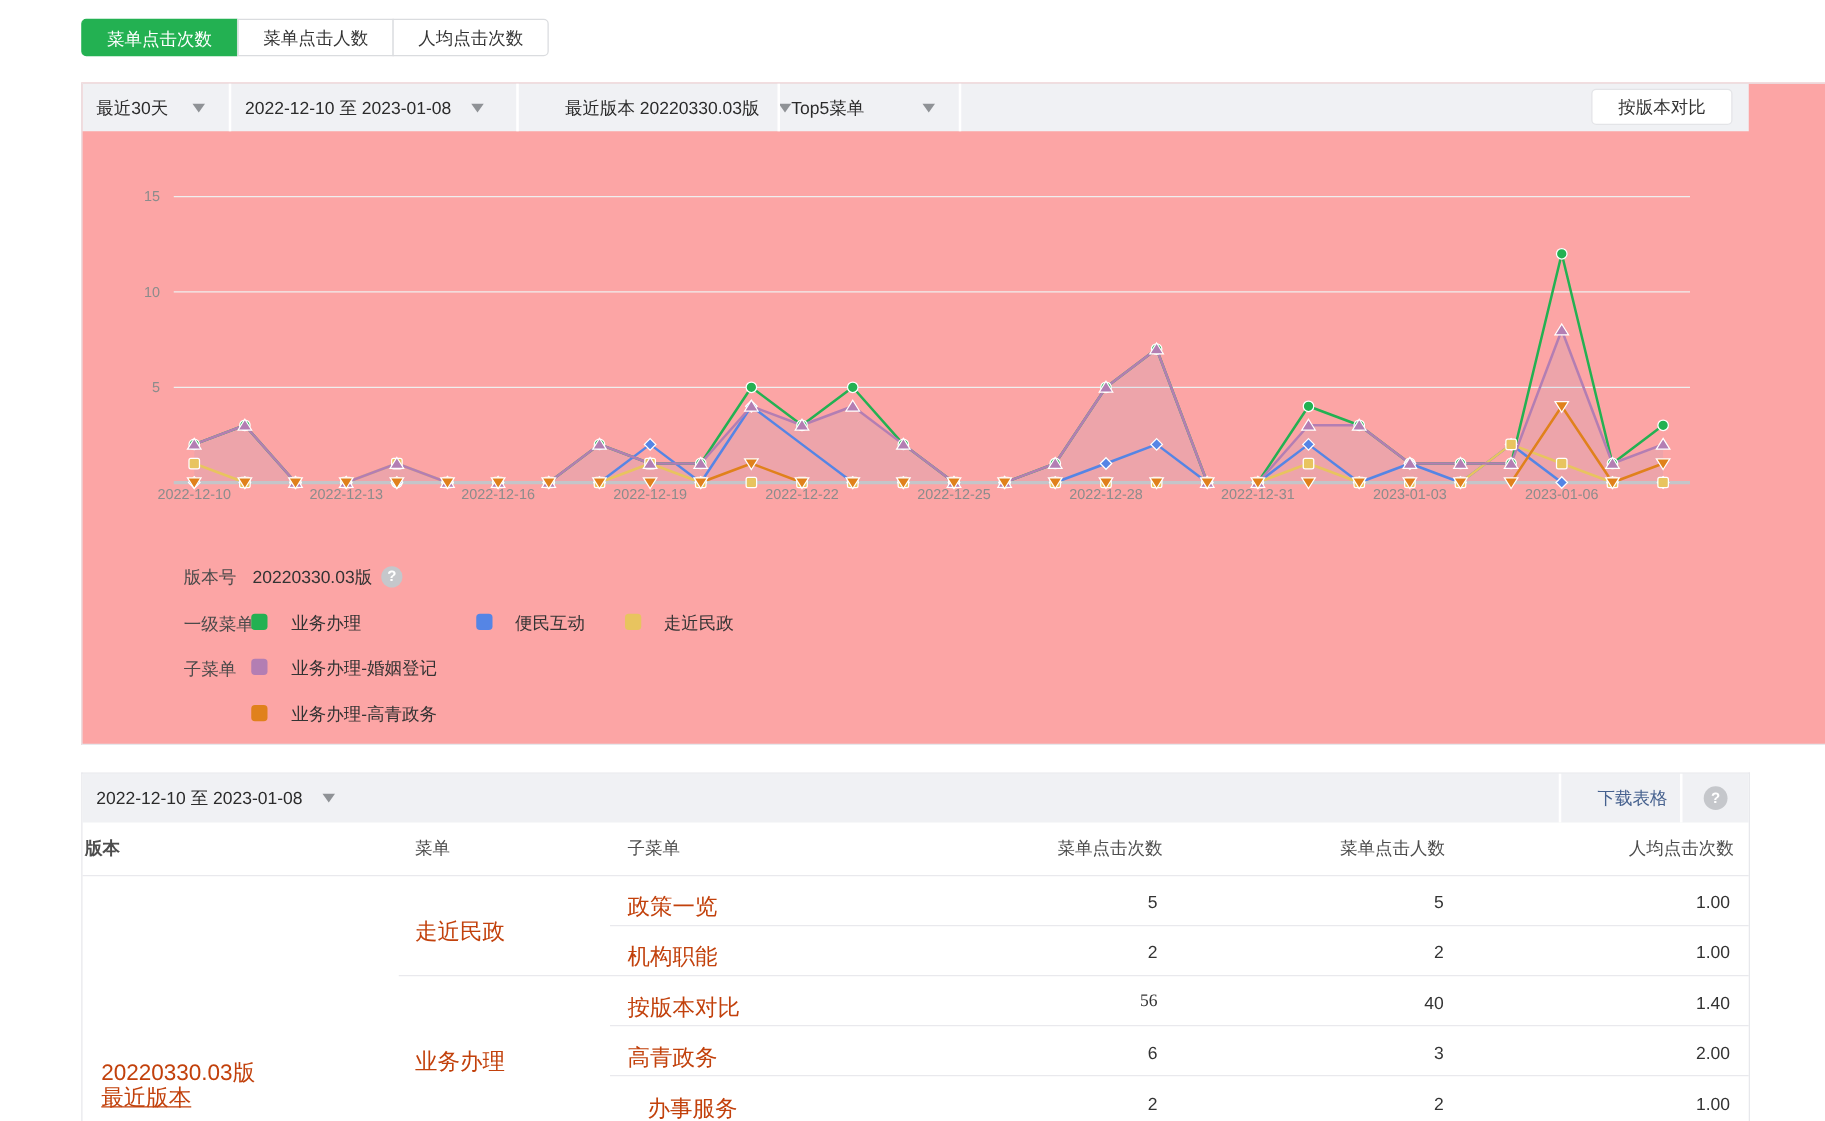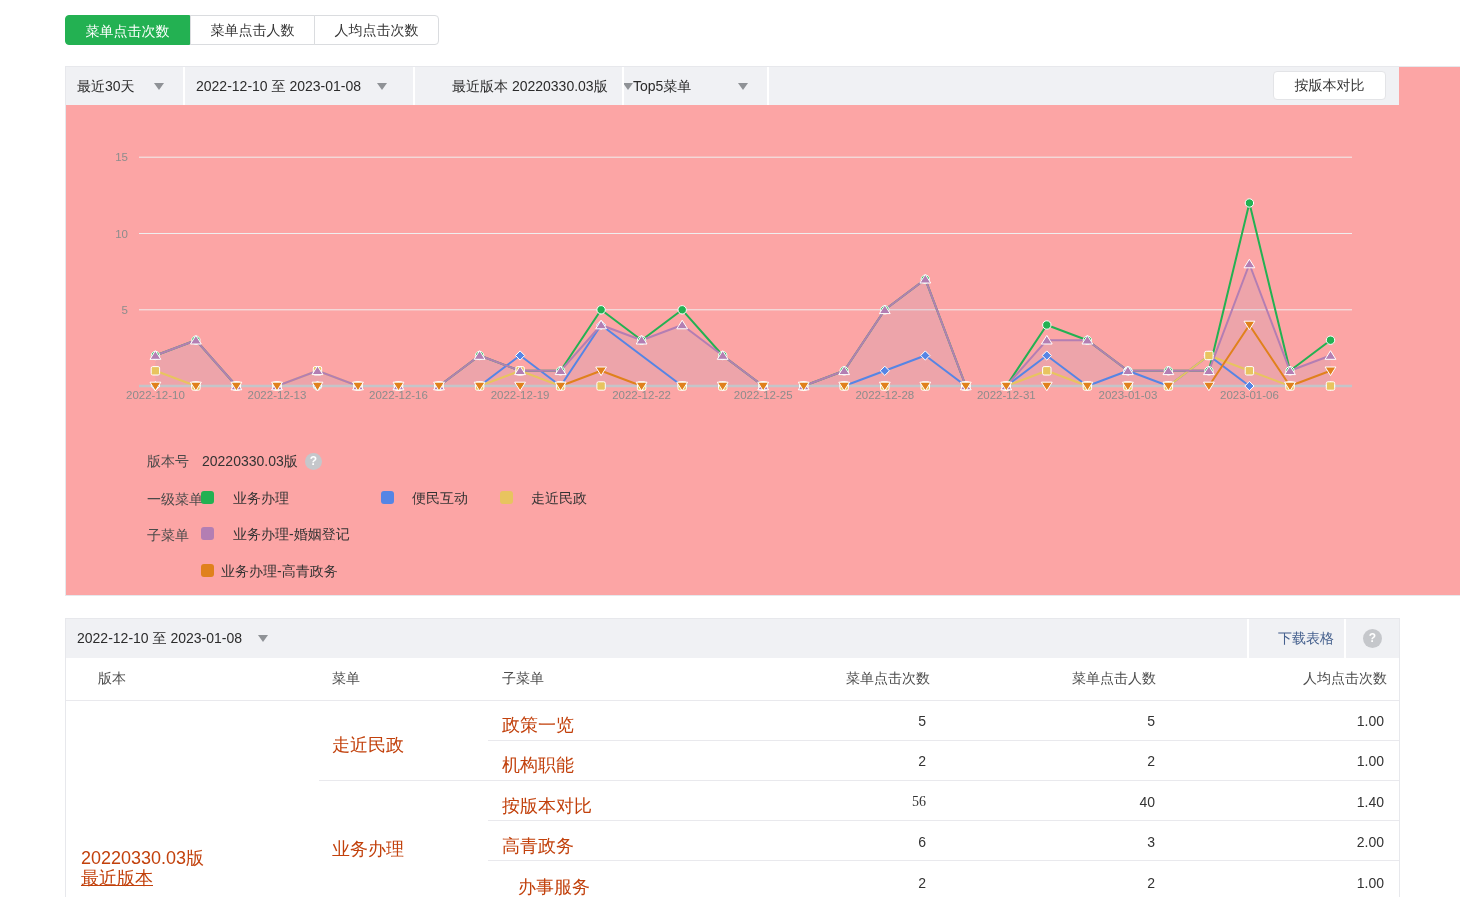--- a/index.html
+++ b/index.html
@@ -222,32 +222,32 @@
     <div class="chip" style="left:135px; top:424px; background:#23b152;"></div>
     <div class="ltext" style="left:167px; top:423px;">业务办理</div>
     <div class="chip" style="left:315px; top:424px; background:#5585e5;"></div>
     <div class="ltext" style="left:346px; top:423px;">便民互动</div>
     <div class="chip" style="left:434px; top:424px; background:#e8c45f;"></div>
     <div class="ltext" style="left:465px; top:423px;">走近民政</div>
     <div class="llabel" style="left:49px; top:460px;">子菜单</div>
     <div class="chip" style="left:135px; top:460px; background:#b37eb3;"></div>
     <div class="ltext" style="left:167px; top:459px;">业务办理-婚姻登记</div>
     <div class="chip" style="left:135px; top:497px; background:#e0811c;"></div>
-    <div class="ltext" style="left:155px; top:496px;">业务办理-高青政务</div>
+    <div class="ltext" style="left:167px; top:496px;">业务办理-高青政务</div>
   </div>
 
   <div class="abs" style="left:65px; top:618px; width:1335px; height:279px; border:1px solid #e7e8ec; border-bottom:none; background:#fff;">
     <div class="abs" style="left:0; top:0; width:1333px; height:39px; background:#f0f1f4;"></div>
     <div class="fsec" style="left:11px; height:39px; line-height:39px;">2022-12-10 至 2023-01-08 &nbsp;&nbsp;&nbsp;<span class="caret"></span></div>
     <div class="fdiv" style="left:1181px; height:39px;"></div>
     <div class="fdiv" style="left:1278px; height:39px;"></div>
     <div class="abs" style="left:1202px; top:0; width:76px; height:40px; line-height:39px; font-size:14px; color:#46618e; text-align:center;">下载表格</div>
     <div class="qmark" style="left:1297px; top:10px; width:19px; height:19px; line-height:19px;">?</div>
 
-    <div class="thead" style="left:32px; top:51px;">版本</div>
+    <div class="thead" style="left:2px; top:51px;font-weight:bold;">版本</div>
     <div class="thead" style="left:266px; top:51px;">菜单</div>
     <div class="thead" style="left:436px; top:51px;">子菜单</div>
     <div class="thead" style="right:469px; top:51px;">菜单点击次数</div>
     <div class="thead" style="right:243px; top:51px;">菜单点击人数</div>
     <div class="thead" style="right:12px; top:51px;">人均点击次数</div>
 
     <div class="hline" style="left:0; top:81px; width:1333px;"></div>
     <div class="hline" style="left:422px; top:121px; width:911px;"></div>
     <div class="hline" style="left:253px; top:161px; width:1080px;"></div>
     <div class="hline" style="left:422px; top:201px; width:911px;"></div>

